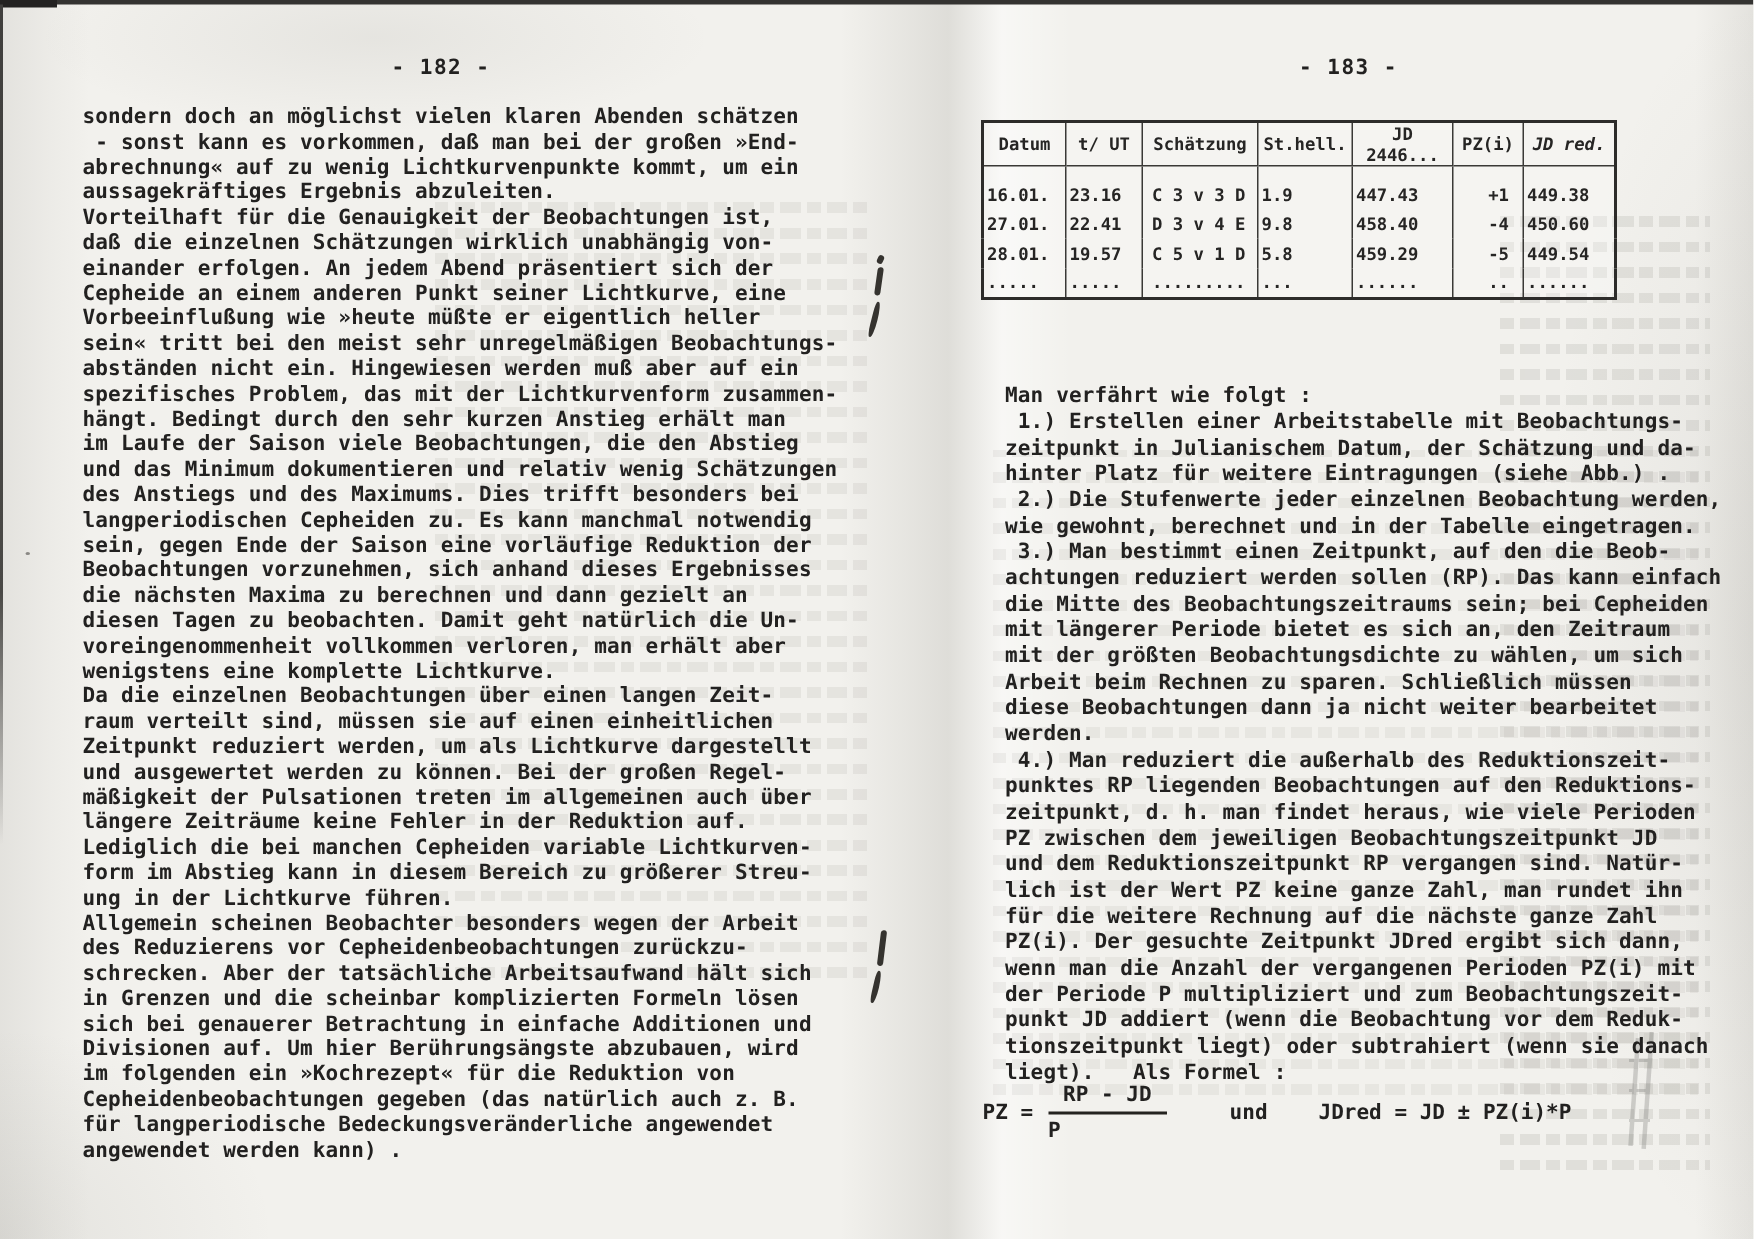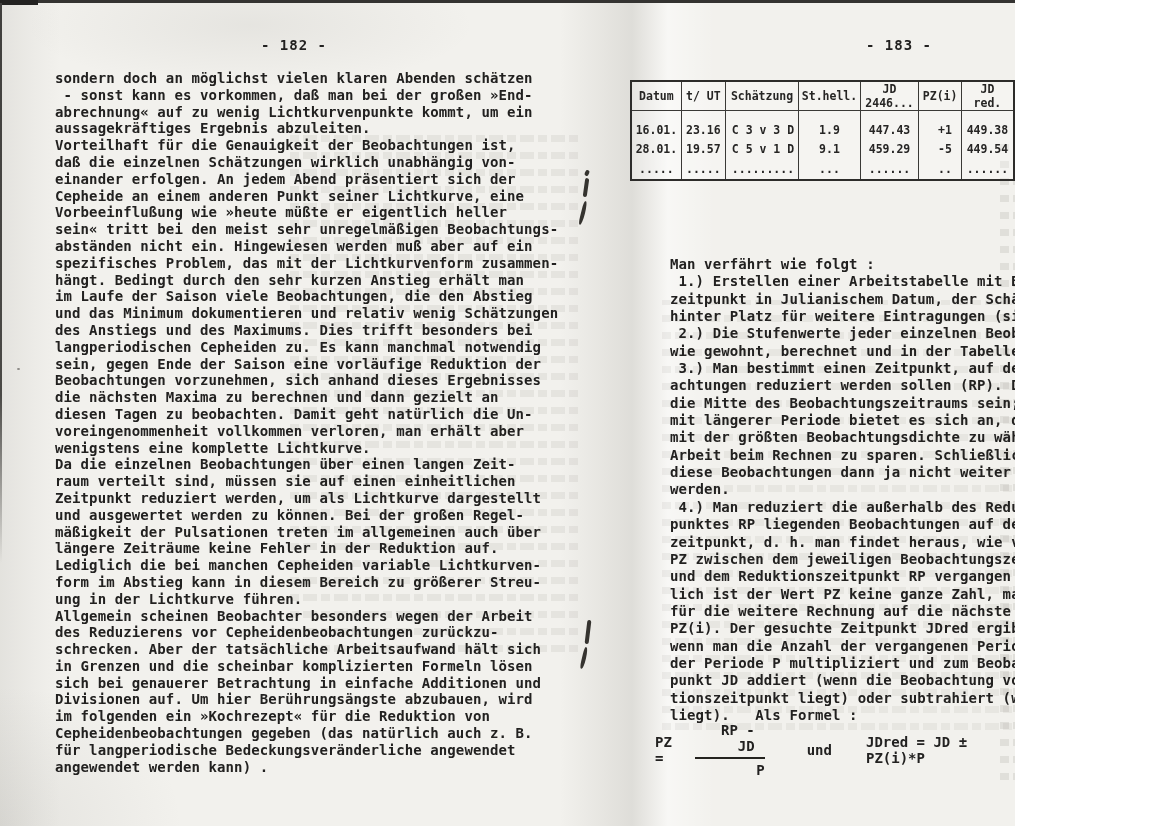--- a/index.html
+++ b/index.html
@@ -1,18 +1,18 @@
 <!DOCTYPE html>
 <html><head>
 <meta charset="utf-8">
 <style>
   html,body{margin:0;padding:0;}
   #page{
     position:relative;
-    width:1015px;height:826px;
+    width:1169px;height:826px;
     overflow:hidden;
     background-color:#f2f1ed;
     background-image:
       radial-gradient(ellipse 320px 90px at 250px 25px, rgba(120,118,110,0.10), transparent 70%),
       radial-gradient(ellipse 260px 200px at 0px 826px, rgba(120,118,110,0.12), transparent 70%),
       radial-gradient(ellipse 200px 600px at 1169px 420px, rgba(120,118,110,0.10), transparent 70%),
       linear-gradient(90deg, rgba(95,93,86,0.10) 0px, rgba(95,93,86,0.04) 34px, transparent 60px),
       linear-gradient(90deg, transparent 560px, rgba(120,118,110,0.10) 606px, rgba(120,118,110,0.16) 632px, rgba(255,255,255,0.45) 668px, transparent 715px),
       linear-gradient(90deg, transparent 1130px, rgba(120,118,110,0.12) 1169px);
     font-family:"DejaVu Sans Mono","Liberation Mono",monospace;
@@ -20,44 +20,44 @@
     color:#222120;
   }
   .txt{position:absolute;white-space:pre;}
   .pagenum{font-size:14px;letter-spacing:1px;}
   #body-left{left:55px;top:70px;font-size:14px;line-height:16.8px;letter-spacing:0.1px;}
   #body-right{left:653px;top:256px;font-size:14px;line-height:17.35px;letter-spacing:0.1px;margin-left:17px;}
   #caption-right{left:658px;top:243px;font-size:14px;}
 
   
   #obs-table{
-    position:absolute;left:630px;top:80px;
+    position:absolute;left:654px;top:80px;
     border-collapse:collapse;table-layout:fixed;
     font-size:11.5px;font-weight:bold;color:#262524;
     border:2px solid #2d2c2a;
     background:rgba(255,255,255,0.25);
   }
   #obs-table th,#obs-table td{border-left:1px solid #3a3936;padding:0 2px;overflow:hidden;}
   #obs-table th:first-child,#obs-table td:first-child{border-left:none;}
   #obs-table thead th{height:27px;border-bottom:1px solid #3a3936;text-align:center;font-weight:bold;}
-  #obs-table tbody td{height:19.5px;text-align:center;vertical-align:middle;}
+  #obs-table tbody td{height:19.5px;vertical-align:middle;}
   #obs-table tbody tr:first-child td{padding-top:9px;}
   #obs-table th:nth-child(1){width:50px;}
   #obs-table th:nth-child(2){width:46px;}
   #obs-table th:nth-child(3){width:72px;}
   #obs-table th:nth-child(4){width:58px;}
   #obs-table th:nth-child(5){width:62px;}
   #obs-table th:nth-child(6){width:42px;margin-left:16px;}
-  #obs-table th:nth-child(7){width:56px;}
+  #obs-table th:nth-child(7){width:56px;font-style:italic;}
   #obs-table td:nth-child(3){text-align:left;padding-left:6px;}
   #obs-table td:nth-child(6){text-align:right;padding-right:9px;}
 
   
   #formula{position:absolute;left:655px;top:722px;display:flex;align-items:center;font-size:14px;}
-  #formula .frac{display:inline-block;text-align:right;margin-left:10px;}
+  #formula .frac{display:inline-block;text-align:left;margin-left:10px;}
   #formula .frac .num{display:block;padding:0 10px 3px 10px;border-bottom:2px solid #24231f;}
   #formula .frac .den{display:block;padding-top:3px;}
   #formula .conn{margin:0 34px 0 42px;}
 
   
   .edge-top{position:absolute;left:0;top:0;width:1169px;height:3px;background:#343331;}
   .edge-top-thick{position:absolute;left:0;top:0;width:38px;height:5px;background:#232221;}
   .edge-left{position:absolute;left:0;top:3px;width:2px;height:560px;
     background:linear-gradient(180deg,#403f3d 0%,#4a4946 70%,rgba(70,69,66,0) 100%);}
   .speck{position:absolute;left:17px;top:368px;width:3px;height:2px;background:rgba(60,58,54,0.55);border-radius:50%;}
@@ -168,24 +168,33 @@
         <tr>
           <td>16.01.</td>
           <td>23.16</td>
           <td>C 3 v 3 D</td>
           <td>1.9</td>
           <td>447.43</td>
           <td>+1</td>
           <td>449.38</td>
         </tr>
         <tr>
+          <td>27.01.</td>
+          <td>22.41</td>
+          <td>D 3 v 4 E</td>
+          <td>9.8</td>
+          <td>458.40</td>
+          <td>-4</td>
+          <td>450.60</td>
+        </tr>
+        <tr>
           <td>28.01.</td>
           <td>19.57</td>
           <td>C 5 v 1 D</td>
-          <td>9.1</td>
+          <td>5.8</td>
           <td>459.29</td>
           <td>-5</td>
           <td>449.54</td>
         </tr>
         <tr>
           <td>.....</td>
           <td>.....</td>
           <td>.........</td>
           <td>...</td>
           <td>......</td>

